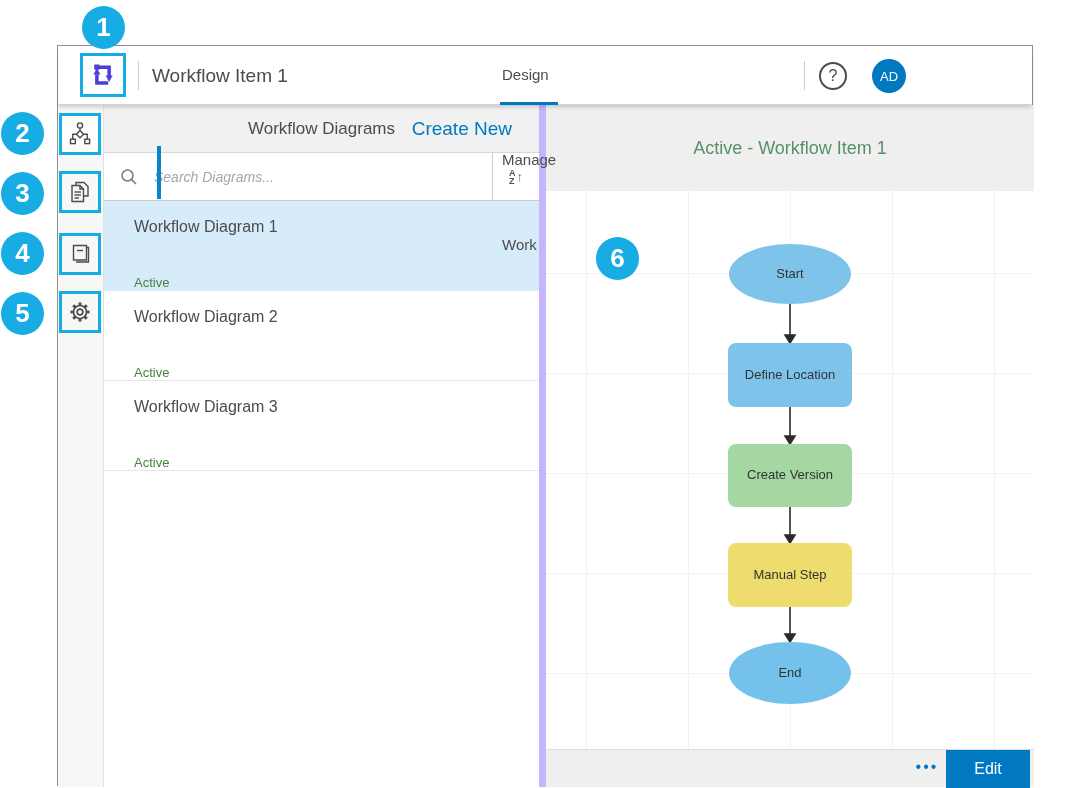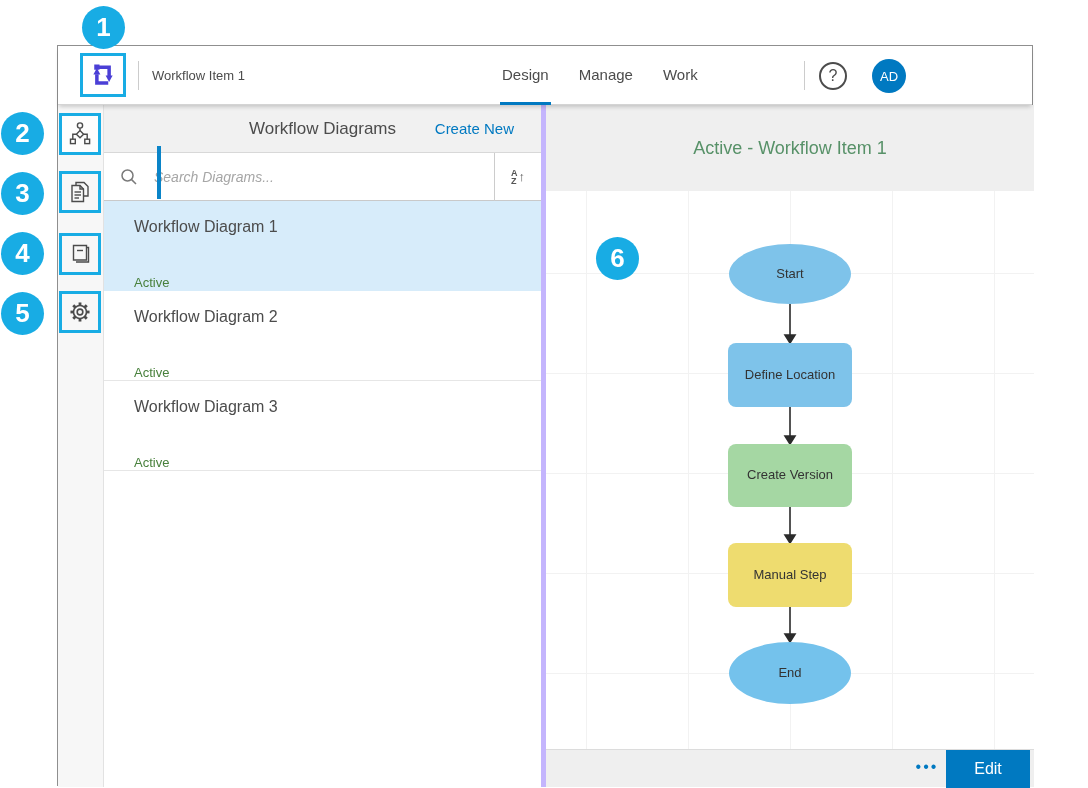--- a/index.html
+++ b/index.html
@@ -12,22 +12,22 @@
 
   
   .app-header { position:absolute; left:0; top:0; width:100%; height:59px; background:#fff;
                 border-bottom:1px solid #d4d4d4; box-shadow:0 3px 4px -1px rgba(0,0,0,0.18); z-index:10; }
   .logo-btn { position:absolute; left:22px; top:7px; width:46px; height:44px; background:#fff;
               border:3px solid #18ace4; display:flex; align-items:center; justify-content:center; cursor:pointer; }
   .hdr-divider { position:absolute; top:15px; width:1px; height:29px; background:#ccc; }
   .hdr-divider.d1 { left:80px; }
   .hdr-divider.d2 { left:746px; }
   .win-title { position:absolute; left:94px; top:0; height:59px; line-height:59px;
-               font-size:13px; color:#4c4c4c; white-space:nowrap; }
-  .tabs { position:absolute; left:442px; top:0; height:59px; display:flex; gap:26px; }
+               font-size:19px; color:#4c4c4c; white-space:nowrap; }
+  .tabs { position:absolute; left:442px; top:0; height:59px; display:flex; gap:26px;flex-direction:column; }
   .tab { height:59px; line-height:57px; font-size:15px; color:#4c4c4c; padding:0 2px;
          cursor:pointer; border-bottom:3px solid transparent; }
   .tab.active { border-bottom-color:#0079c1; }
   .help-btn { position:absolute; left:761px; top:16px; width:28px; height:28px; border:2px solid #4c4c4c;
               border-radius:50%; display:flex; align-items:center; justify-content:center;
               font-size:16px; color:#4c4c4c; cursor:pointer; }
   .avatar { position:absolute; left:814px; top:13px; width:34px; height:34px; border-radius:50%;
             background:#0079c1; color:#fff; font-size:13px; display:flex; align-items:center;
             justify-content:center; cursor:pointer; }
   .username { position:absolute; left:856px; top:0; height:59px; line-height:59px;
@@ -39,26 +39,26 @@
   .side-box { position:absolute; left:1px; width:42px; height:42px; border:3px solid #18ace4;
               background:#f7f7f7; display:flex; align-items:center; justify-content:center; cursor:pointer; }
   .side-box.b1 { top:8px;  background:#fdfdfd; }
   .side-box.b2 { top:66px; }
   .side-box.b3 { top:128px; }
   .side-box.b4 { top:186px; }
   .active-bar { position:absolute; left:99px; top:100px; width:4px; height:53px; background:#0a84c8; z-index:12; }
 
   
   .panel { position:absolute; left:46px; top:59px; width:442px; height:682px; background:#fff;
-           border-right:5px solid #c4b5fd; }
+           border-right:7px solid #c4b5fd; }
   .panel-header { position:relative; height:48px; background:#f1f1f1; border-bottom:1px solid #d8d8d8; }
   .panel-title { position:absolute; left:0; top:0; width:100%; height:48px; line-height:48px;
                  text-align:center; font-size:17px; color:#4c4c4c; }
   .create-new { position:absolute; right:27px; top:0; height:57px; line-height:48px;
-                font-size:15px; color:#0079c1; cursor:pointer; }
+                font-size:19px; color:#0079c1; cursor:pointer; }
   .search-row { position:relative; height:48px; background:#fff; border-bottom:1px solid #c9c9c9;
                 display:flex; align-items:center; }
   .search-icon-wrap { width:50px; display:flex; justify-content:center; }
   .search-input { flex:1; border:none; outline:none; font-size:14px; color:#4c4c4c; height:100%;
                   font-family:"Liberation Sans", sans-serif; }
   .search-input::placeholder { color:#a6a6a6; font-style:italic; }
   .sort-btn { width:47px; height:48px; border-left:1px solid #ccc; display:flex; align-items:center;
               justify-content:center; cursor:pointer; color:#555; }
   .az { display:flex; flex-direction:column; font-size:9px; line-height:8px; font-weight:bold; letter-spacing:0; }
   .sort-arrow { font-size:13px; margin-left:1px; }

